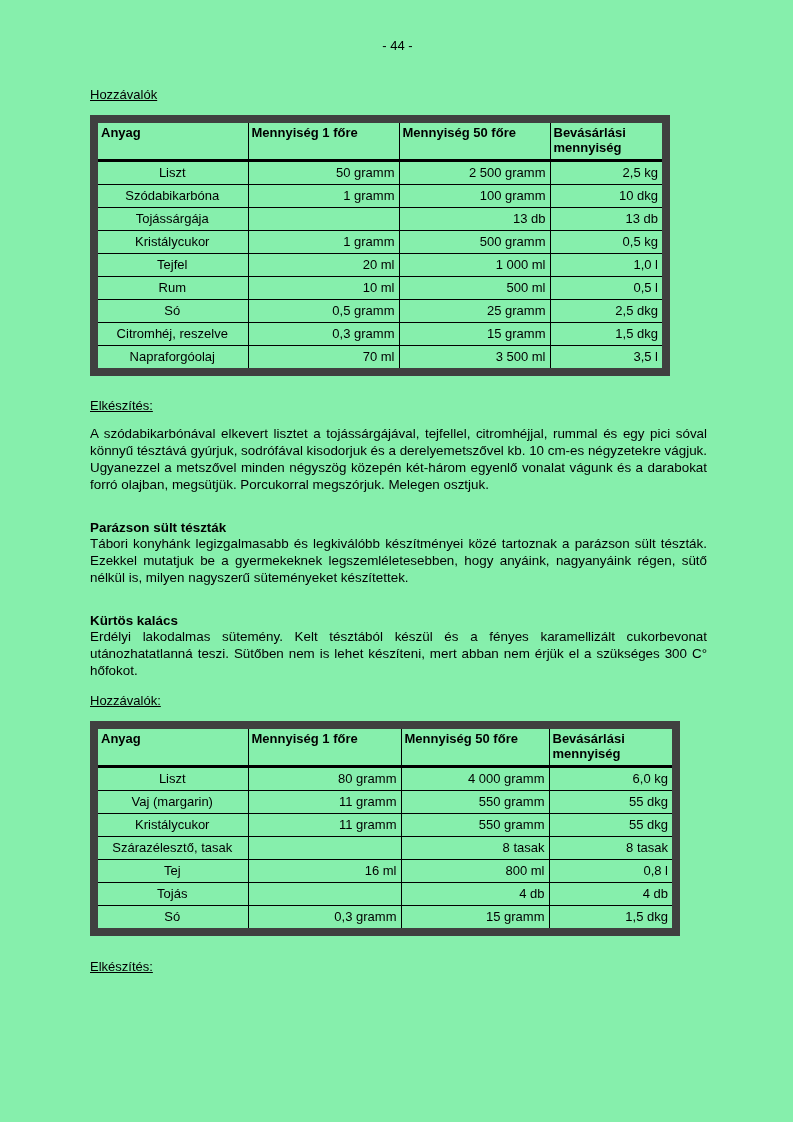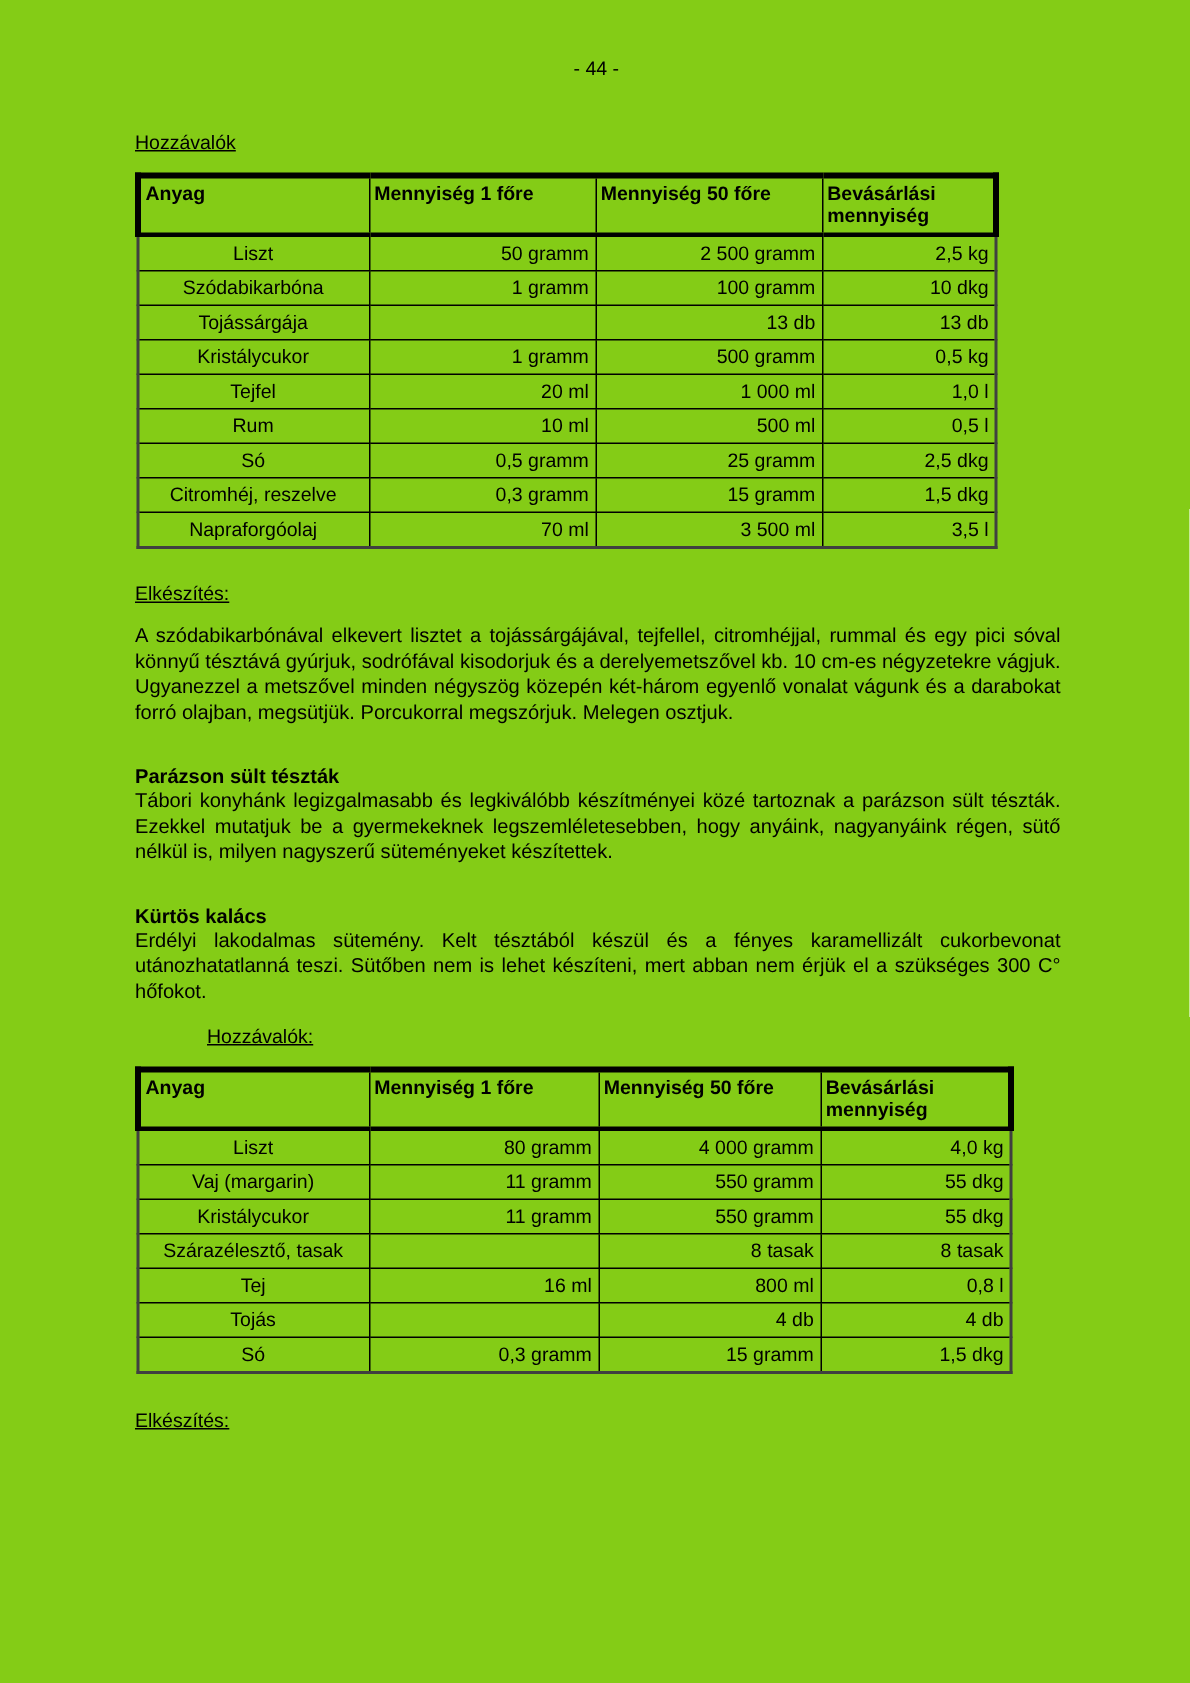--- a/index.html
+++ b/index.html
@@ -6,21 +6,21 @@
     margin: 0;
     padding: 0;
     background: #ffffff;
     color: #000000;
     font-family: "Liberation Sans", "DejaVu Sans", sans-serif;
   }
   .page {
     position: relative;
     width: 793px;
     height: 1122px;
-    background: #84cc16;
+    background: #86efac;
     box-sizing: border-box;
     padding: 38px 88px 0 90px;
     overflow: hidden;
   }
   .page-number {
     text-align: center;
     font-size: 13px;
     margin: 0 0 34px 0;
   }
   .label {
@@ -50,39 +50,39 @@
   .ing-table th:first-child { border-left: 4px solid #000; }
   .ing-table th:last-child  { border-right: 4px solid #000; }
   .ing-table td {
     border: 1px solid #000;
     padding: 1px 4px 2px 3px;
     height: 19px;
     vertical-align: middle;
     overflow: hidden;
     white-space: nowrap;
   }
-  .ing-table { border: 2px solid #404040; }
+  .ing-table { border: 8px solid #404040; }
   .ing-table td.c-left  { text-align: center; }
   .ing-table td.c-right { text-align: right; padding-left: 24px; }
   .section-gap { margin-top: 22px; }
   p.body-text {
     font-size: 13.4px;
     line-height: 17px;
     text-align: justify;
     margin: 0;
     width: 617px;
   }
   p.body-first { margin-top: 12px; }
   h3.bold-heading {
     font-size: 13.4px;
     font-weight: bold;
     margin: 27px 0 0 0;
   }
   .after-heading { margin-top: 13px; }
-  .hozzavalok2 { margin-top: 14px; margin-left: 48px; }
+  .hozzavalok2 { margin-top: 14px; }
   .elk2 { margin-top: 23px; }
 </style>
 </head>
 <body>
 
 <div class="page">
 
   <p class="page-number">- 44 -</p>
 
   <p class="label">Hozzávalók</p>
@@ -184,21 +184,21 @@
         <th>Mennyiség 1 főre</th>
         <th>Mennyiség 50 főre</th>
         <th>Bevásárlási mennyiség</th>
       </tr>
     </thead>
     <tbody>
         <tr>
           <td class="c-left">Liszt</td>
           <td class="c-right">80 gramm</td>
           <td class="c-right">4 000 gramm</td>
-          <td class="c-right">4,0 kg</td>
+          <td class="c-right">6,0 kg</td>
         </tr>
         <tr>
           <td class="c-left">Vaj (margarin)</td>
           <td class="c-right">11 gramm</td>
           <td class="c-right">550 gramm</td>
           <td class="c-right">55 dkg</td>
         </tr>
         <tr>
           <td class="c-left">Kristálycukor</td>
           <td class="c-right">11 gramm</td>

